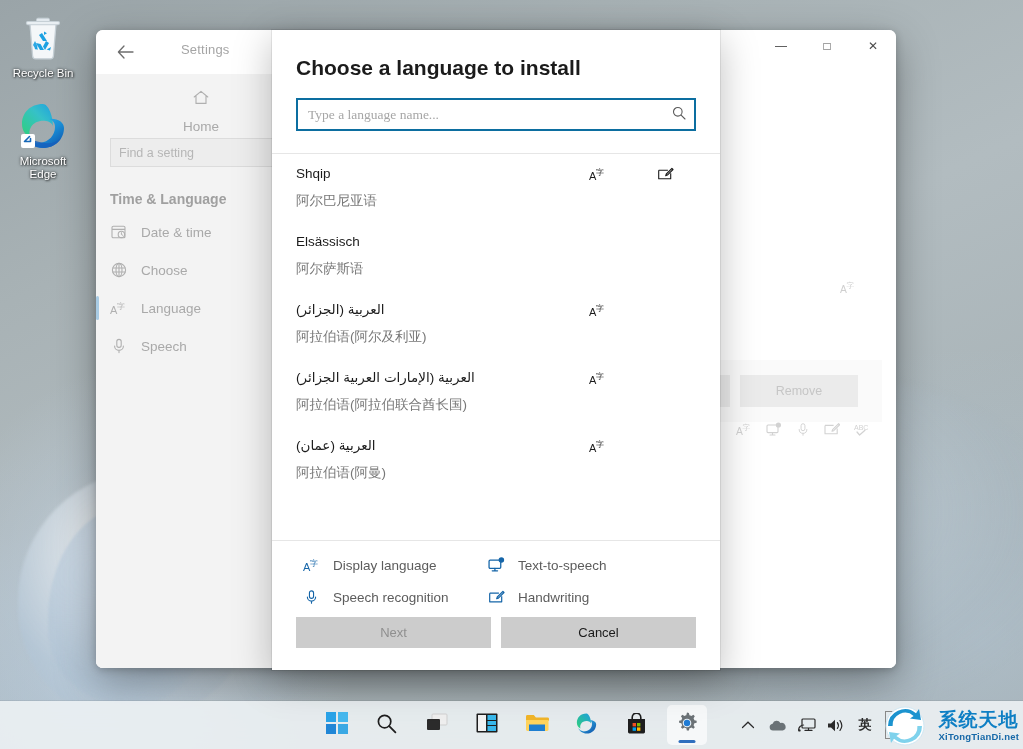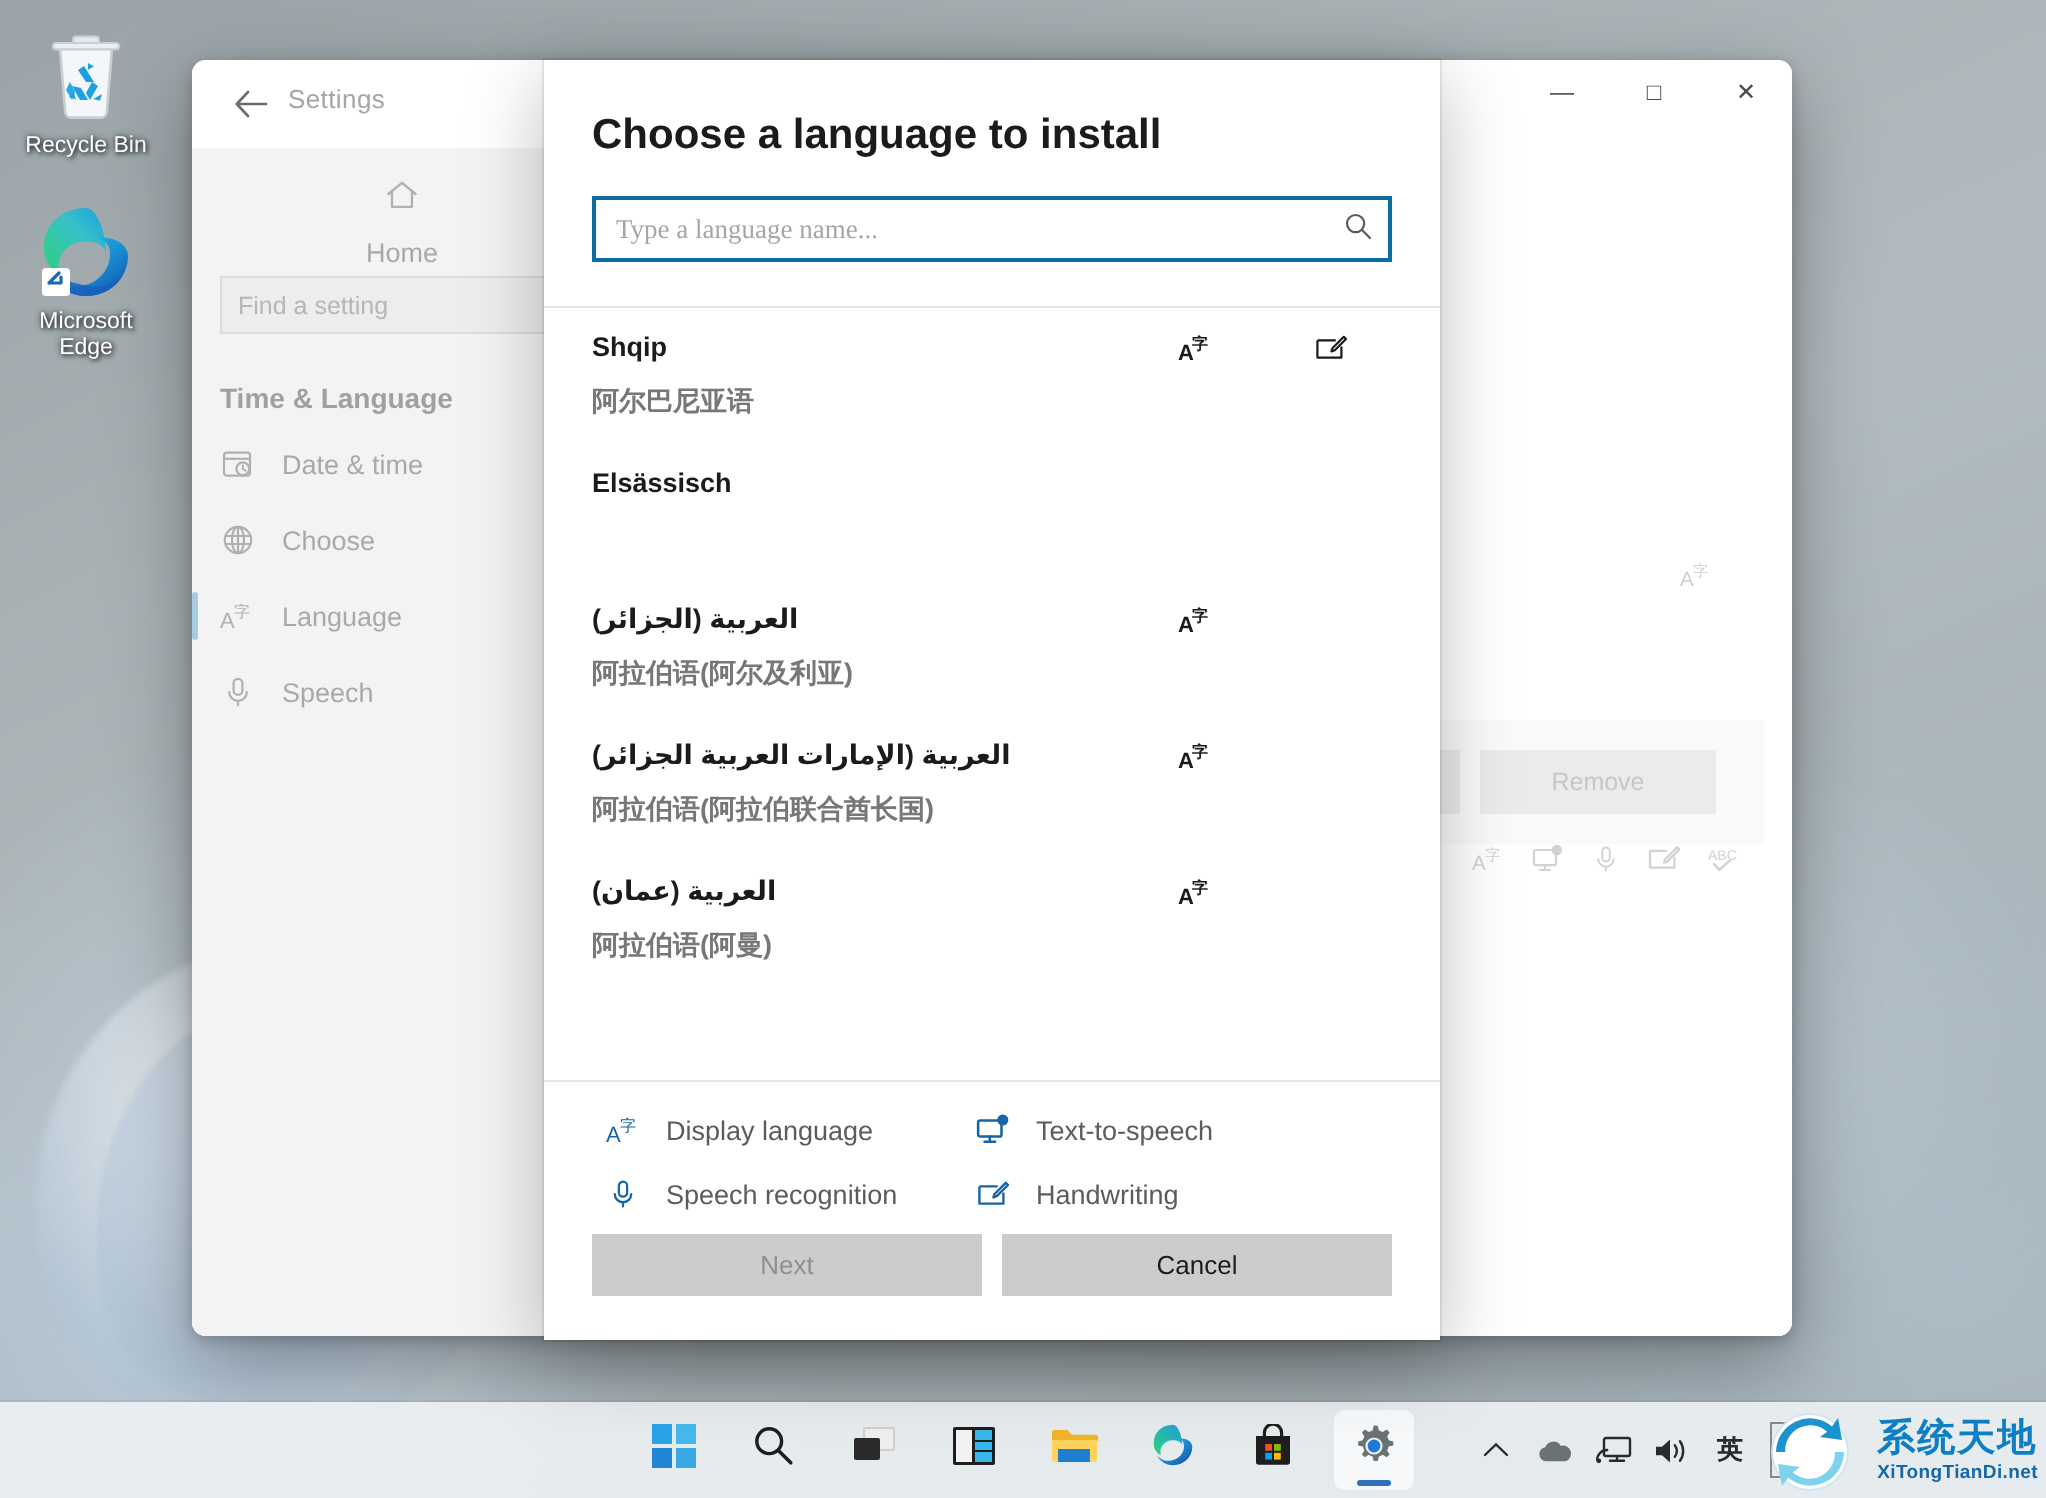--- a/index.html
+++ b/index.html
@@ -67,20 +67,21 @@
     border-radius: 7px;
     box-shadow: 0 14px 42px rgba(0,0,0,0.34), 0 2px 8px rgba(0,0,0,0.22);
     overflow: hidden;
     display: flex; flex-direction: column;
   }
   #titlebar {
     height: 44px; flex: 0 0 44px;
     display: flex; align-items: flex-start;
     background: #ffffff;
     position: relative;
+    gap: 37px;
   }
   #back-btn {
     width: 38px; height: 36px; margin: 4px 0 0 10px;
     display: flex; align-items: center; justify-content: center;
     color: #8e8e8e; font-size: 17px;
     border-radius: 4px;
   }
   #win-title {
     margin-top: 12px;
     font-size: 13px; color: #a5a5a5;
@@ -184,21 +185,20 @@
   #search-input::placeholder { color: #a6a6a6; }
   #search-icon { color: #5a5a5a; font-size: 13px; }
 
   #lang-list {
     margin-top: 22px;
     flex: 1;
     border-top: 1px solid #e6e6e6;
     border-bottom: 1px solid #e6e6e6;
     overflow: hidden;
     position: relative;
-    font-weight: bold;
   }
   .lang-row {
     height: 68px;
     padding: 10px 22px 0 24px;
     display: flex; align-items: flex-start;
   }
   .lang-texts { flex: 1; min-width: 0; }
   .lang-native { font-size: 13.5px; color: #1b1b1b; line-height: 20px; }
   .lang-native.rtl { direction: rtl; text-align: left; unicode-bidi: isolate; }
   .lang-local { font-size: 13.5px; color: #777777; line-height: 20px; margin-top: 7px; }
@@ -482,20 +482,21 @@
                 <path d="M1.2 3.2 h9.2 M1.2 3.2 v8.6 h12 v-5.6" stroke="#1b1b1b" stroke-width="1.1" fill="none" stroke-linejoin="round"></path>
                 <path d="M14.4 1.4 l1.1 1.1 l-5.6 5.6 l-1.7 .6 l.6 -1.7 Z" fill="none" stroke="#1b1b1b" stroke-width="1.1" stroke-linejoin="round"></path>
               </svg>
           </span>
         </div>
       </div>
 
       <div class="lang-row">
         <div class="lang-texts">
           <div class="lang-native">Elsässisch</div>
+          <div class="lang-local">阿尔萨斯语</div>
         </div>
         <div class="lang-feats"></div>
       </div>
 
       <div class="lang-row">
         <div class="lang-texts">
           <div class="lang-native rtl">العربية (الجزائر)</div>
           <div class="lang-local">阿拉伯语(阿尔及利亚)</div>
         </div>
         <div class="lang-feats">

